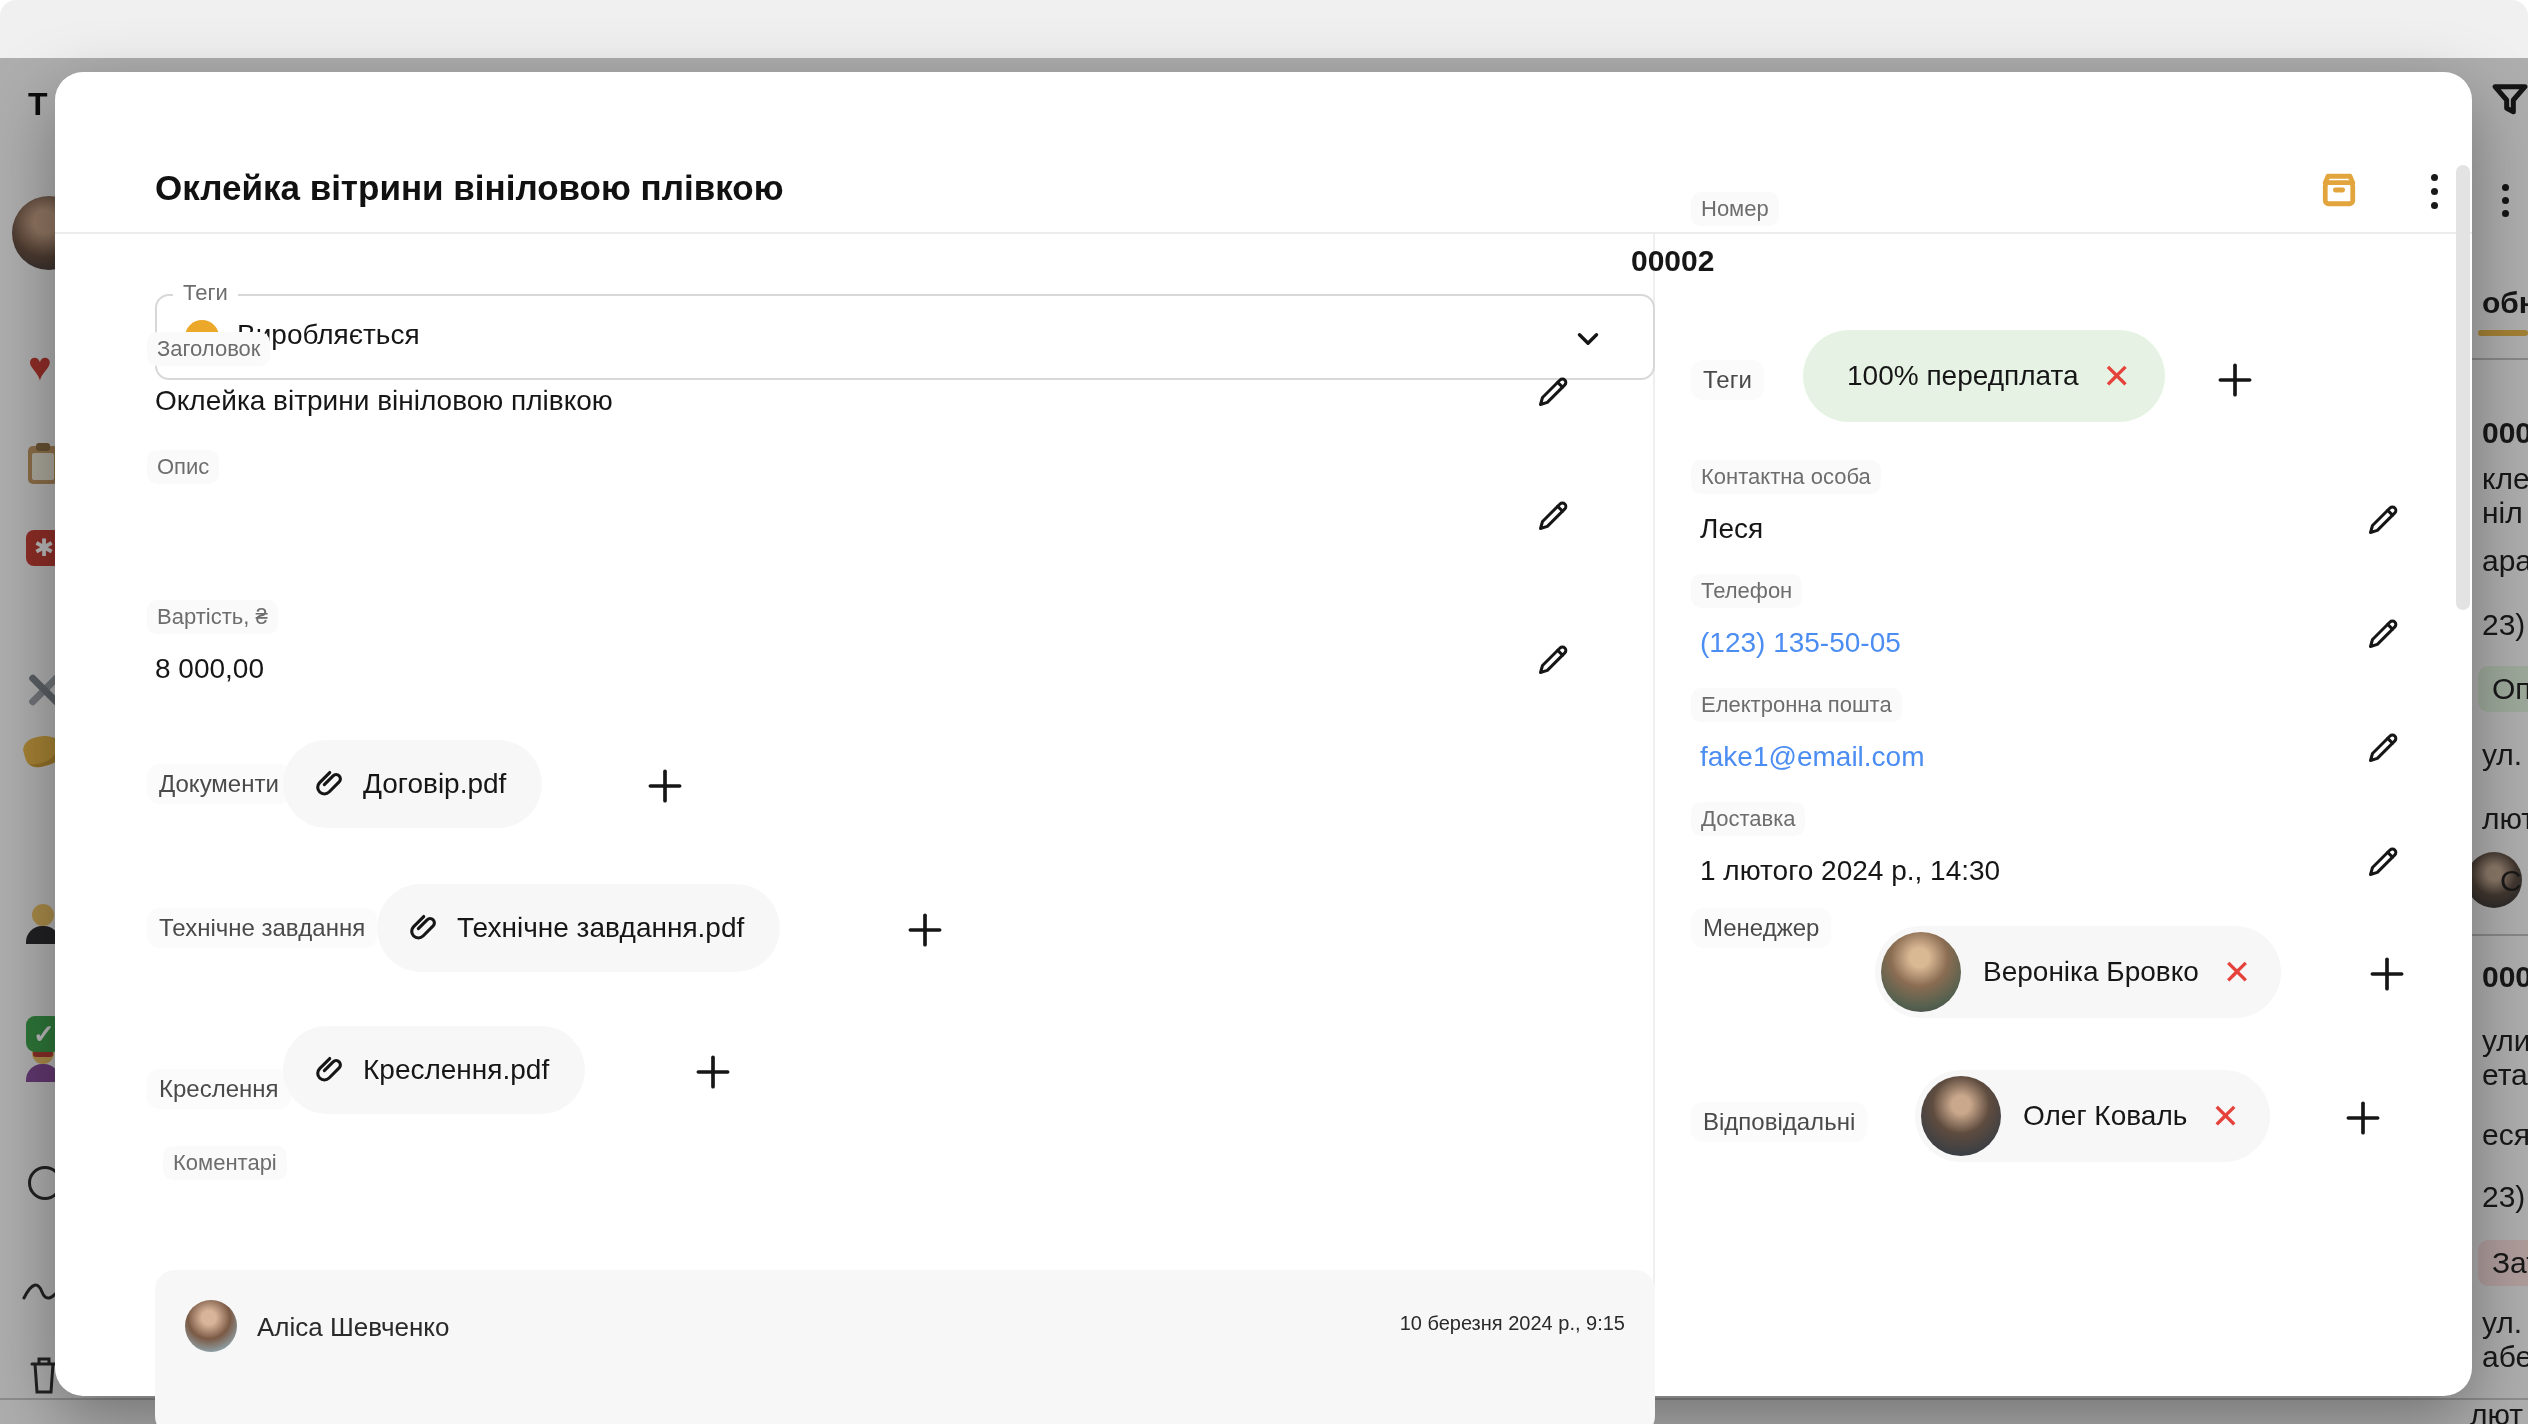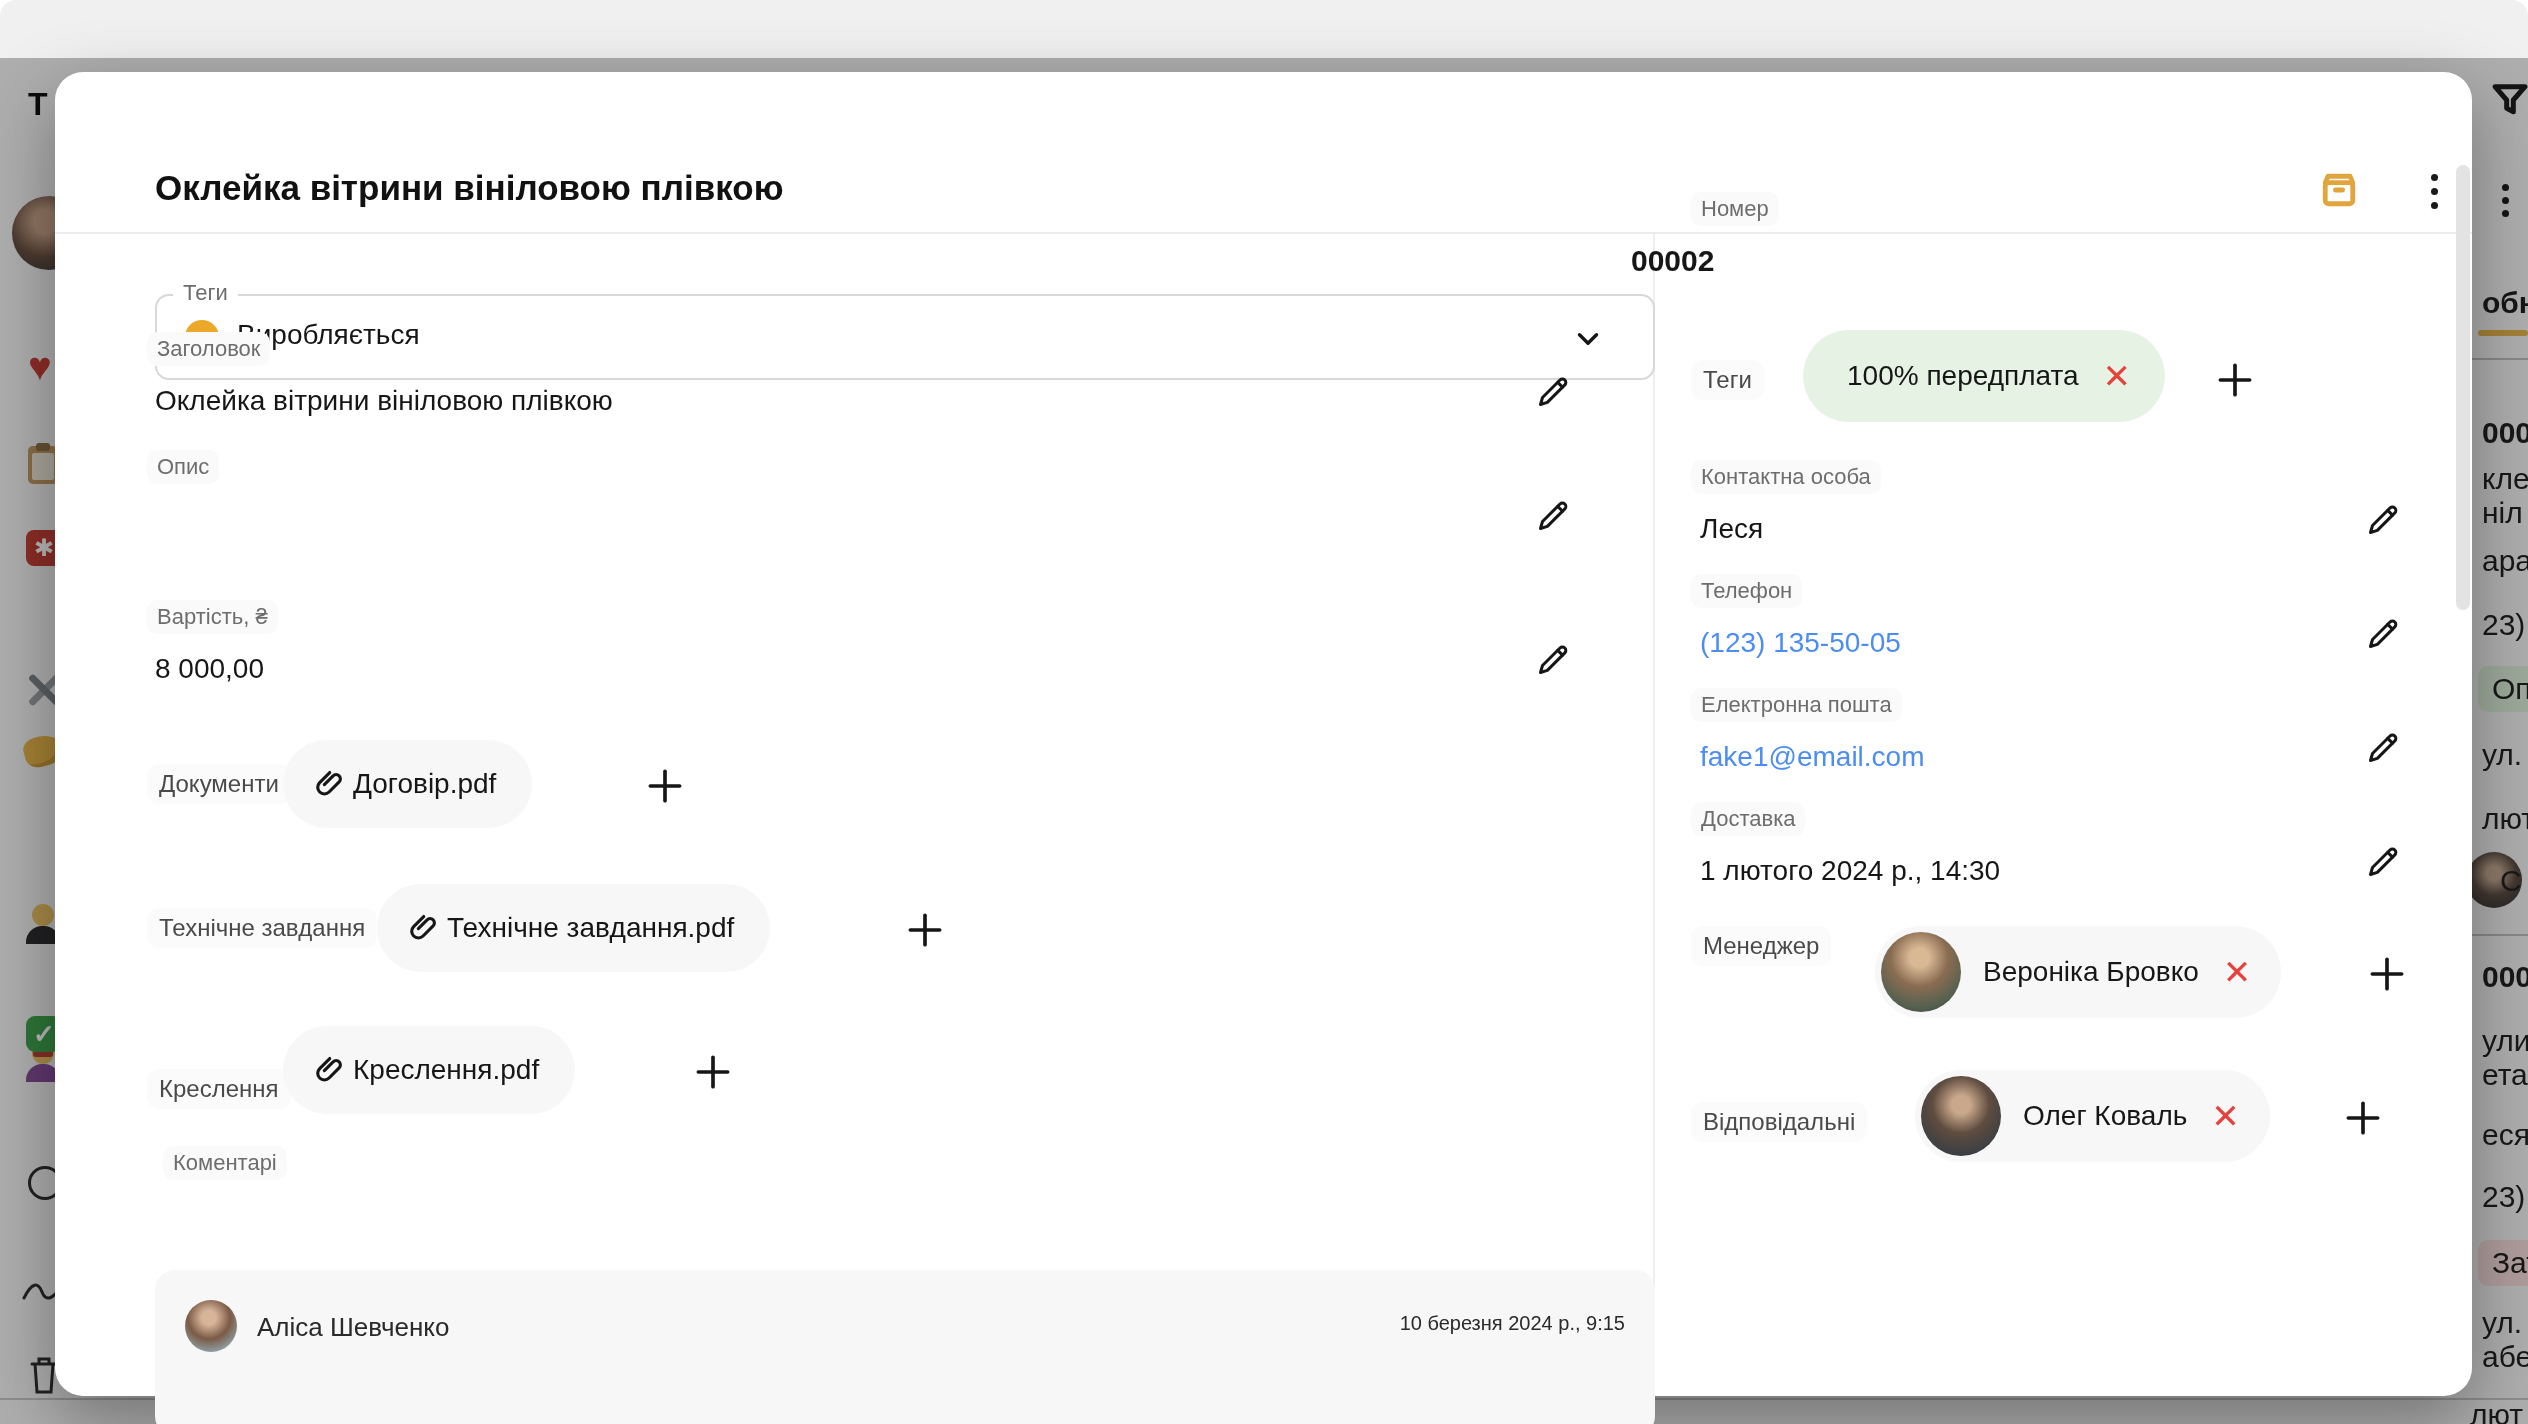--- a/index.html
+++ b/index.html
@@ -90,21 +90,21 @@
   .select-chevron { position:absolute; right:48px; top:26px; }
 
   .pencil-svg { stroke:#161616; fill:none; stroke-width:1.8; stroke-linecap:round; stroke-linejoin:round; }
   .plus-svg { stroke:#161616; fill:none; stroke-width:2; stroke-linecap:round; }
   .clip-svg { stroke:#161616; fill:none; stroke-width:2.2; stroke-linecap:round; }
   .chev-svg { stroke:#161616; fill:none; stroke-width:2.4; stroke-linecap:round; stroke-linejoin:round; }
   .arch-svg { stroke:#e2a43c; fill:none; stroke-width:2.6; stroke-linecap:round; stroke-linejoin:round; }
 
   .file-pill { position:absolute; height:88px; background:#f7f7f7; border-radius:44px;
                display:flex; align-items:center; padding:0 36px 0 30px; cursor:pointer; }
-  .file-pill span { font-size:28px; color:#161616; margin-left:6px; white-space:nowrap; }
+  .file-pill span { font-size:28px; color:#161616; margin-left:16px; white-space:nowrap; }
 
   .tag-pill { position:absolute; height:92px; background:#e6f3e4; border-radius:46px;
               display:flex; align-items:center; padding:0 34px 0 44px; }
   .tag-pill span { font-size:28px; color:#161616; white-space:nowrap; }
   .x-btn { background:none; border:none; color:#e5423c; font-size:34px; font-weight:400;
            margin-left:24px; cursor:pointer; line-height:1; }
 
   .person-pill { position:absolute; height:92px; background:#f7f7f7; border-radius:46px;
                  display:flex; align-items:center; padding:0 30px 0 6px; }
   .person-pill .avatar { width:80px; height:80px; border-radius:50%; flex:none; }
@@ -356,21 +356,21 @@
 
     <span class="field-label" style="left:1636px; top:730px;">Доставка</span>
     <div class="field-value" style="left:1645px; top:778px;">1 лютого 2024 р., 14:30</div>
     <button class="icon-btn" style="left:2308px; top:770px; width:40px; height:40px;">
       <svg class="pencil-svg" width="40" height="40" viewBox="0 0 24 24">
         <path d="M4.5 19.5 l1.2-4.2 L16.2 4.8 a2.05 2.05 0 0 1 2.9 2.9 L8.6 18.2 l-4.1 1.3 z"></path>
         <line x1="14.8" y1="6.2" x2="17.7" y2="9.1"></line>
       </svg>
     </button>
 
-    <span class="row-label" style="left:1636px; top:854px;">Менеджер</span>
+    <span class="row-label" style="left:1636px; top:836px;">Менеджер</span>
     <div class="person-pill" style="left:1820px; top:854px;">
       <div class="avatar avatar-veronika"></div>
       <span>Вероніка Бровко</span>
       <button class="x-btn">✕</button>
     </div>
     <button class="icon-btn" style="left:2310px; top:880px; width:44px; height:44px;">
       <svg class="plus-svg" width="44" height="44" viewBox="0 0 24 24">
         <line x1="12" y1="4" x2="12" y2="20"></line>
           <line x1="4" y1="12" x2="20" y2="12"></line>
       </svg>

